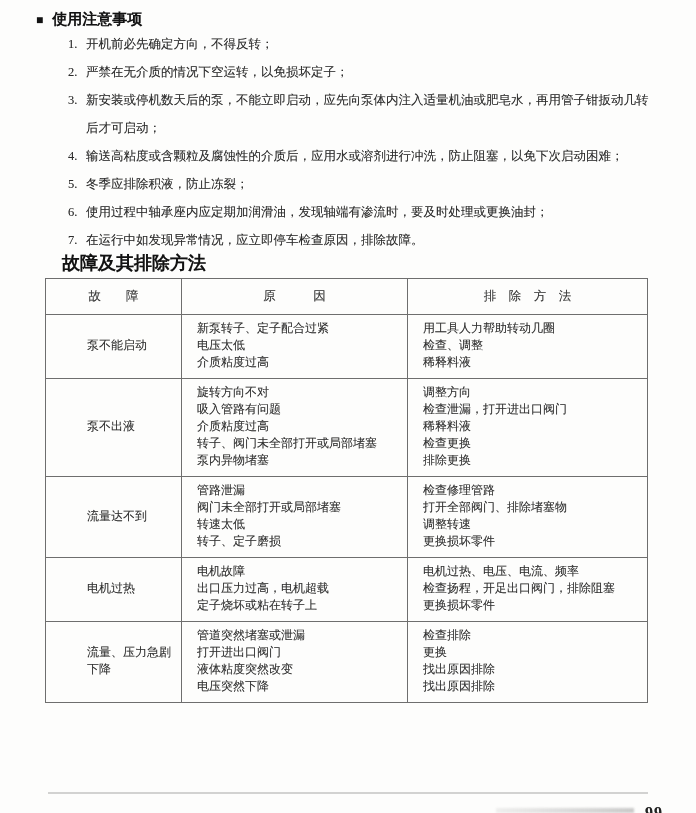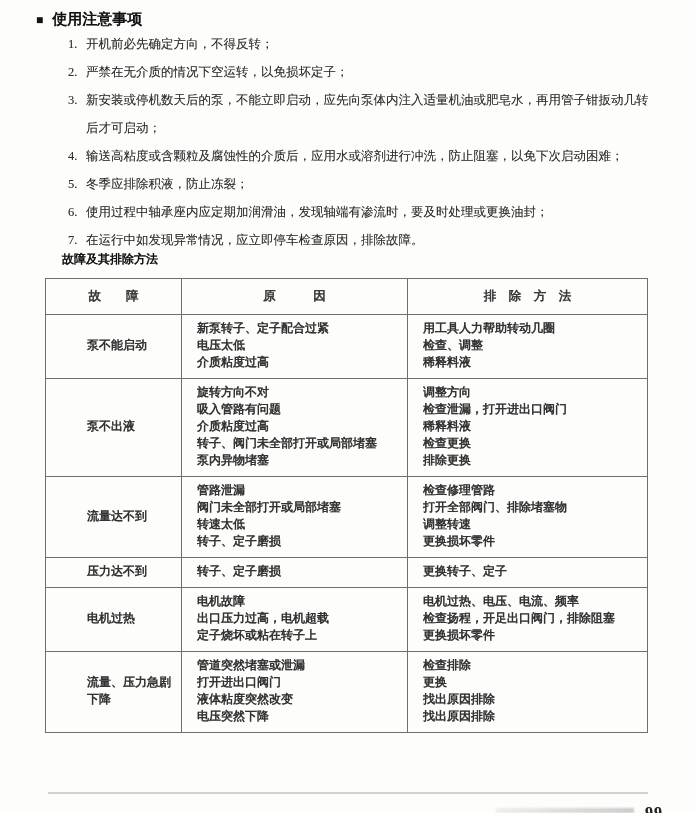--- a/index.html
+++ b/index.html
@@ -28,32 +28,32 @@
     font-size:12.5px; line-height:28px; color:#2c2c2c;
   }
   .p-item { display:flex; }
   .p-item .num { flex:none; width:18px; }
   .p-item .txt { flex:1; }
 
   
   .section2-title {
     position:absolute; left:62px; top:251px;
     font-family:"Liberation Sans","DejaVu Sans",sans-serif;
-    font-weight:700; font-size:12px; color:#121212;
+    font-weight:700; font-size:18px; color:#121212;
   }
 
   
   .fault-table {
     position:absolute; left:45px; top:278px; width:602px;
     border-collapse:collapse; table-layout:fixed;
     font-size:12px; color:#333333;
   }
   .fault-table th, .fault-table td {
     border:1px solid #6e6e6e;
-    font-weight:bold;
+    font-weight:normal;
   }
   .fault-table col.c1 { width:136px; }
   .fault-table col.c2 { width:226px; }
   .fault-table col.c3 { width:240px; }
   .fault-table th {
     height:33px; text-align:center; vertical-align:middle;
     font-size:12.5px; color:#3a3a3a;
   }
   .fault-table td { vertical-align:middle; }
   td.fault-cell { padding:5px 4px 7px 41px; line-height:17px; }
@@ -177,29 +177,20 @@
           <div class="cell-line">转子、定子磨损</div>
         </td>
         <td class="remedy-cell">
           <div class="cell-line">检查修理管路</div>
           <div class="cell-line">打开全部阀门、排除堵塞物</div>
           <div class="cell-line">调整转速</div>
           <div class="cell-line">更换损坏零件</div>
         </td>
       </tr>
       <tr>
-        <td class="fault-cell">压力达不到</td>
-        <td class="cause-cell">
-          <div class="cell-line">转子、定子磨损</div>
-        </td>
-        <td class="remedy-cell">
-          <div class="cell-line">更换转子、定子</div>
-        </td>
-      </tr>
-      <tr>
         <td class="fault-cell">电机过热</td>
         <td class="cause-cell">
           <div class="cell-line">电机故障</div>
           <div class="cell-line">出口压力过高，电机超载</div>
           <div class="cell-line">定子烧坏或粘在转子上</div>
         </td>
         <td class="remedy-cell">
           <div class="cell-line">电机过热、电压、电流、频率</div>
           <div class="cell-line">检查扬程，开足出口阀门，排除阻塞</div>
           <div class="cell-line">更换损坏零件</div>

